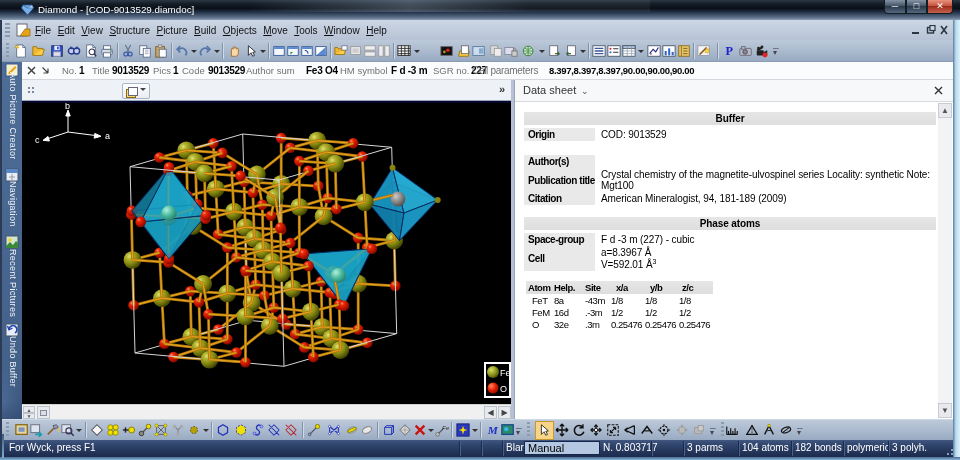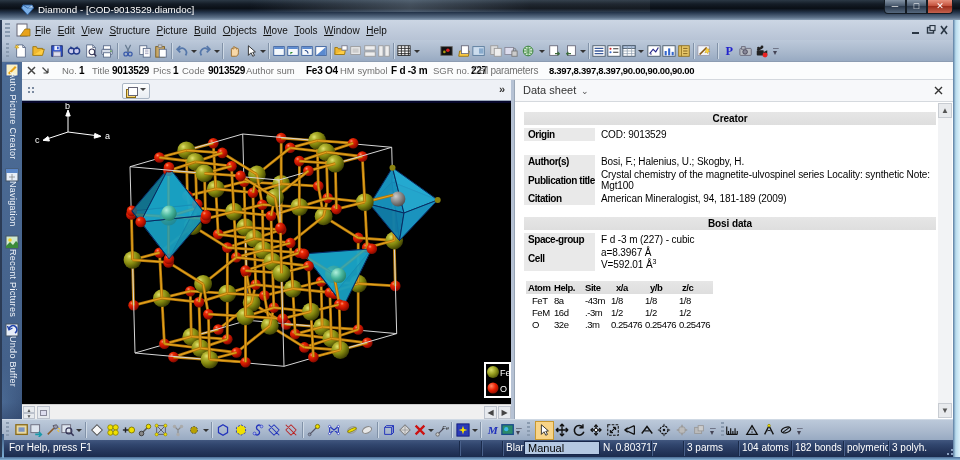--- a/index.html
+++ b/index.html
@@ -1006,40 +1006,39 @@
   <div id="phead">
       <span style="position:absolute;left:8px;top:4px">Data sheet</span>
    <span style="position:absolute;left:66px;top:6px;font-size:9px;color:#555">⌄</span>
    <svg style="position:absolute;right:10px;top:6px" width="9" height="9" viewBox="0 0 9 9">
         <path d="M1,1 L8,8 M8,1 L1,8" stroke="#333" stroke-width="1.4"></path>
       </svg>
   </div>
   <div id="pbody">
 <div style="height:9px"></div>
 <div style="margin-left:9px;margin-right:3px">
-<div class="sbar">Creator</div>
+<div class="sbar">Buffer</div>
 <div class="srow" style="margin-top:3px">
           <div class="slbl">Origin</div>
           <div class="sval">COD: 9013529</div>
         </div>
 <div style="height:11px"></div>
 <div class="srow" style="margin-top:3px">
           <div class="slbl">Author(s)</div>
-          <div class="sval">Bosi, F.; Halenius, U.; Skogby, H.</div>
         </div>
 <div class="srow">
           <div class="slbl" style="display:flex;align-items:center">Publication title</div>
           <div class="sval">Crystal chemistry of the magnetite-ulvospinel series Locality: synthetic Note:<br>Mgt100</div>
         </div>
 <div class="srow">
           <div class="slbl">Citation</div>
           <div class="sval">American Mineralogist, 94, 181-189 (2009)</div>
         </div>
 <div style="height:12px"></div>
-<div class="sbar">Bosi data</div>
+<div class="sbar">Phase atoms</div>
 <div class="srow" style="margin-top:3px">
           <div class="slbl">Space-group</div>
           <div class="sval">F d -3 m (227) - cubic</div>
         </div>
 <div class="srow">
           <div class="slbl" style="display:flex;align-items:center">Cell</div>
           <div class="sval">a=8.3967 Å<br>V=592.01 Å<sup style="font-size:7px">3</sup></div>
         </div>
 <div style="height:8px"></div>
 <div style="width:187px;margin-left:2px;font-size:9.5px;letter-spacing:-0.45px">
@@ -1273,21 +1272,21 @@
         <circle cx="8" cy="3" r="1.5" fill="#f0e000" stroke="#7a7200" stroke-width="0.6"></circle>
       </svg></div>
 <div class="tico" style="left:777px;"><svg viewBox="0 0 16 16" width="16" height="16">
         <ellipse cx="8" cy="8" rx="5.5" ry="3" fill="none" stroke="#111" stroke-width="1.3" transform="rotate(-20 8 8)"></ellipse>
         <path d="M4,11 L12,5" stroke="#111" stroke-width="1.2"></path>
       </svg></div>
 <div class="tovf" style="left:795px">─<br>▾</div>
   </div>
 
 <div class="abs" id="status">
-  <span style="left:9px">For Help, press F1</span>
+  <span style="left:9px">For Wyck, press F1</span>
   <div class="ssep" style="left:459px"></div>
   <div class="ssep" style="left:481px"></div>
   <div class="ssep" style="left:502px"></div>
   <span style="left:506px">Blar</span>
   <div style="position:absolute;left:524px;top:1px;width:76px;height:14px;background:#b4c8e2;border:1px solid #16264a;color:#000;font-size:11px;padding-left:3px;">Manual</div>
   <span style="left:603px">N. 0.803717</span>
   <div class="ssep" style="left:651px"></div>
   <div class="ssep" style="left:683px"></div>
   <span style="left:687px">3 parms</span>
   <div class="ssep" style="left:738px"></div>

